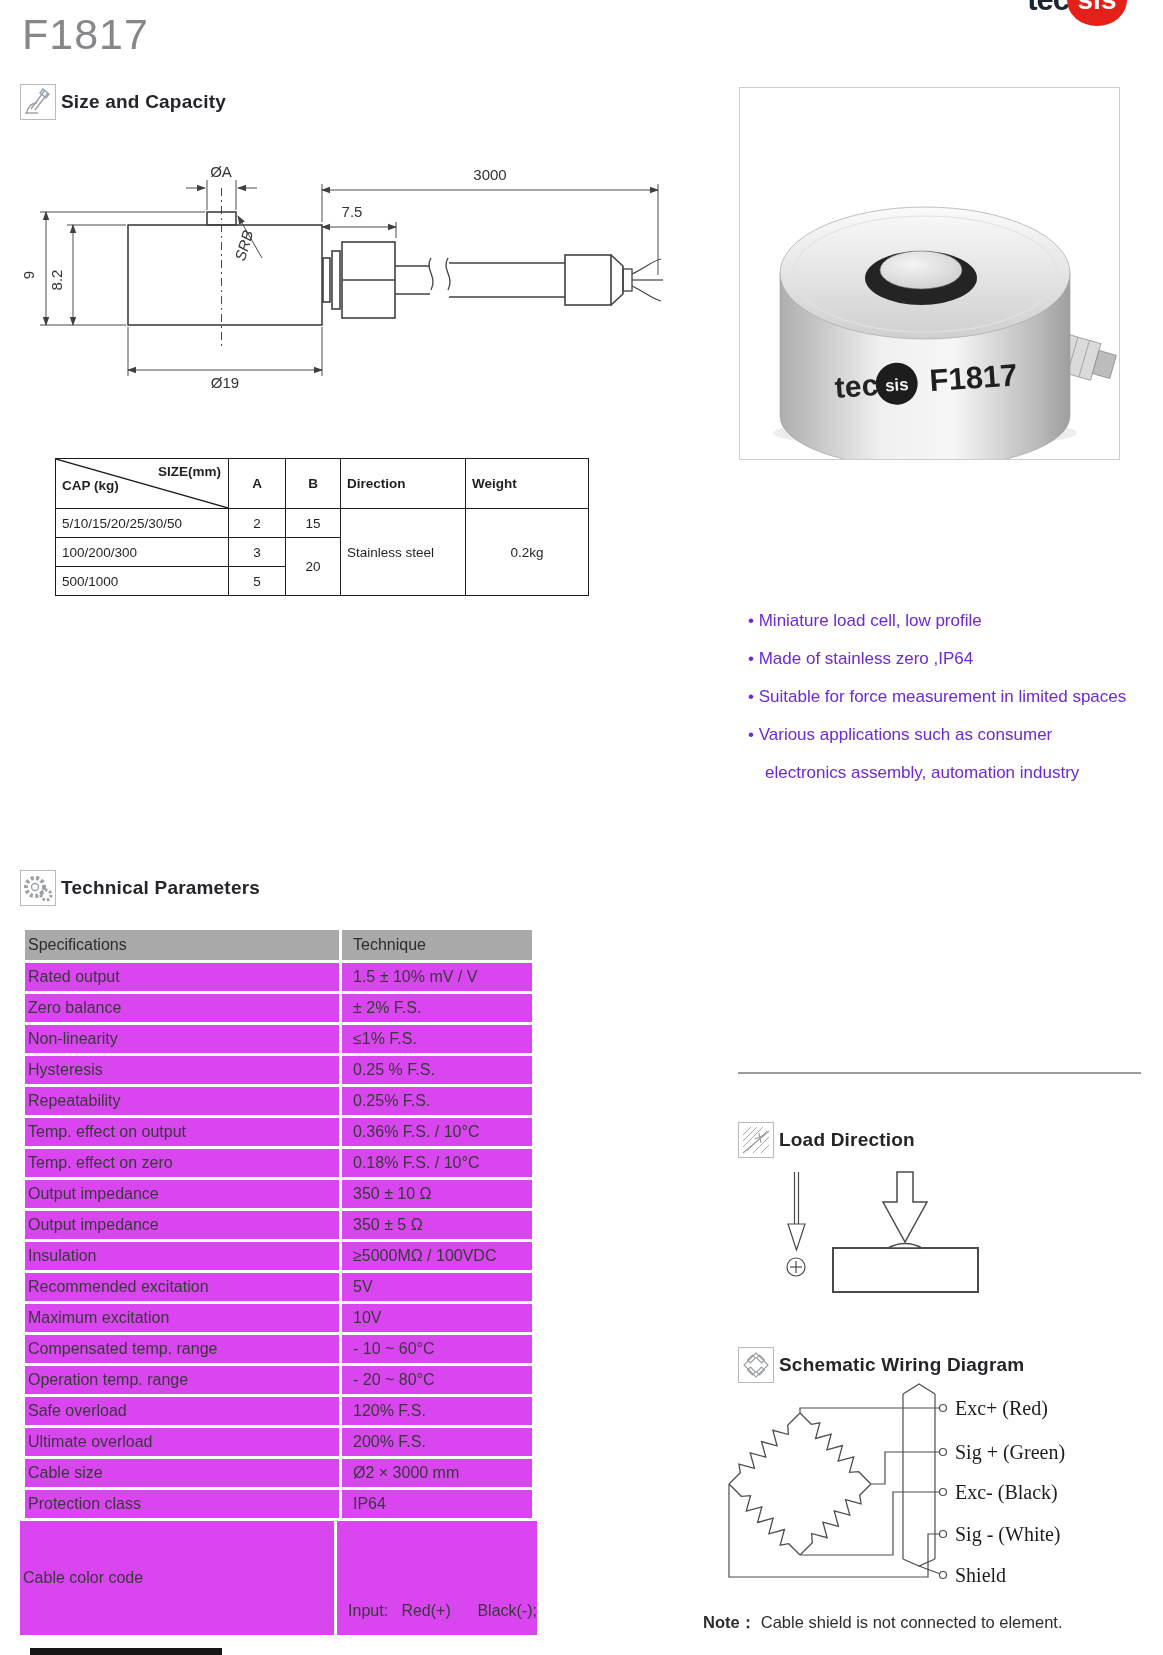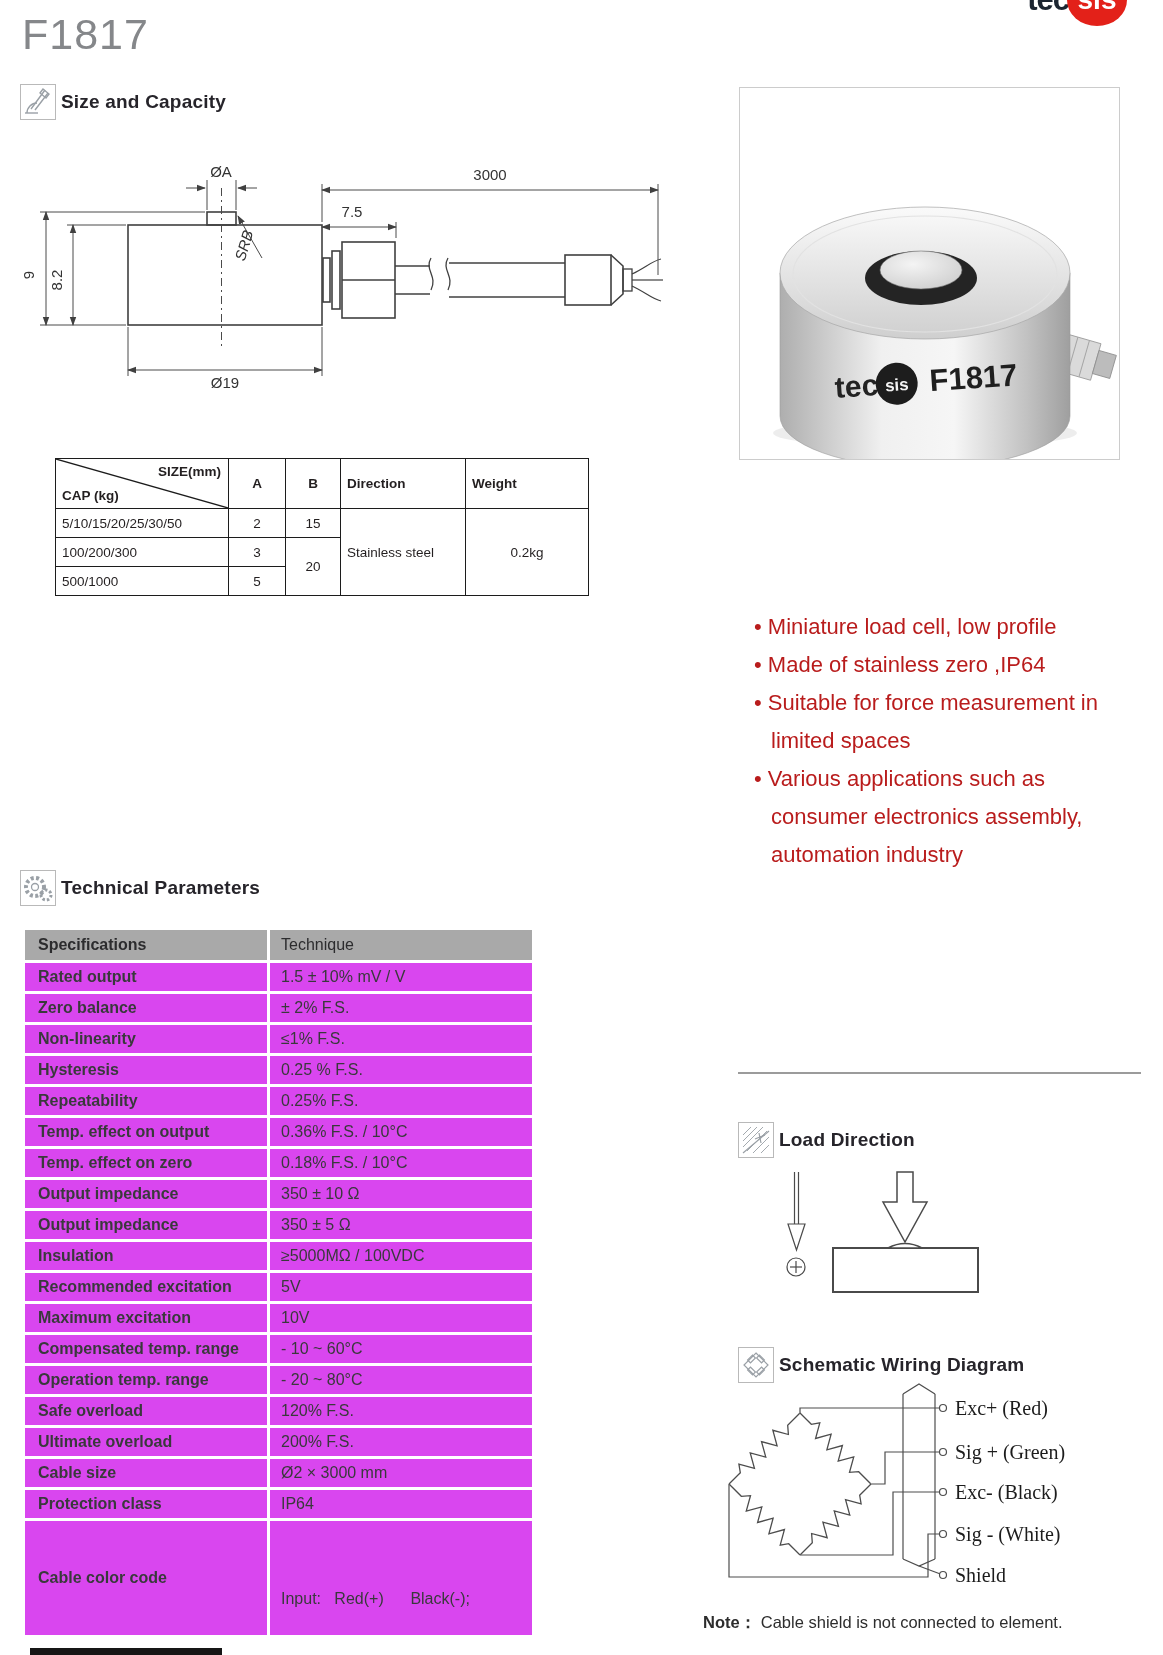--- a/index.html
+++ b/index.html
@@ -20,38 +20,38 @@
             display:flex;align-items:center;justify-content:center;background:#fff;}
   .sec-title{font-size:19px;font-weight:bold;color:#26242a;letter-spacing:.2px;}
 
   
   table.sizecap{border-collapse:collapse;table-layout:fixed;}
   table.sizecap th,table.sizecap td{border:1.5px solid #1c1c1c;font-size:13.5px;color:#231f20;
         padding:0 6px;background:#fff;}
   table.sizecap .c{text-align:center;}
   table.sizecap .corner{position:relative;padding:0;}
   .corner-top{position:absolute;top:5px;right:7px;font-weight:bold;}
-  .corner-bot{position:absolute;bottom:5px;left:6px;font-weight:bold;}
-
-  
-  .features-list{left:740px;top:594px;width:382px;margin:14px;padding:0;list-style:none;
-                 font-size:22px;color:#b91c1c;}
+  .corner-bot{position:absolute;bottom:15px;left:6px;font-weight:bold;}
+
+  
+  .features-list{left:740px;top:594px;width:382px;margin:8px;padding:0;list-style:none;
+                 font-size:17px;color:#6d28d9;}
   .features-list li{line-height:38px;padding-left:17px;text-indent:-17px;}
   .features-list li::before{content:"• ";}
 
   
   .spec{left:25px;top:930px;width:507px;}
   .srow{display:flex;height:28px;margin-bottom:3px;}
   .srow.head{height:30px;}
   .srow.tall{height:114px;justify-content:center;}
   .scell{background:#d946ef;color:#39393b;font-size:16px;display:flex;align-items:center;box-sizing:border-box;}
-  .scell.l{width:242px;flex:none;margin-right:3px;padding-left:13px;font-weight:bold;}
+  .scell.l{width:314px;flex:none;margin-right:3px;padding-left:3px;}
   .scell.v{flex:1;padding-left:11px;}
   .srow.head .scell{background:#a9a9a9;color:#2c2c2e;}
-  .srow.tall .scell.v{display:block;white-space:pre;line-height:31px;}
+  .srow.tall .scell.v{display:block;padding-top:12px;white-space:pre;line-height:31px;}
 
   
   .divider{left:738px;top:1072px;width:403px;height:0;border-top:2px solid #9b9b9b;}
   .note-line{left:703px;top:1612px;font-size:16.5px;color:#2d2d2d;}
   .note-line b{font-weight:bold;}
   .photo-box{left:739px;top:87px;width:381px;height:373px;border:1px solid #cccccc;box-sizing:border-box;background:#fff;}
   .cutoff-strip{left:30px;top:1648px;width:192px;height:7px;background:#161616;}
   svg{display:block;}
   svg text{font-family:"Liberation Sans",sans-serif;}
   .serif-label{font-family:"Liberation Serif",serif;}

